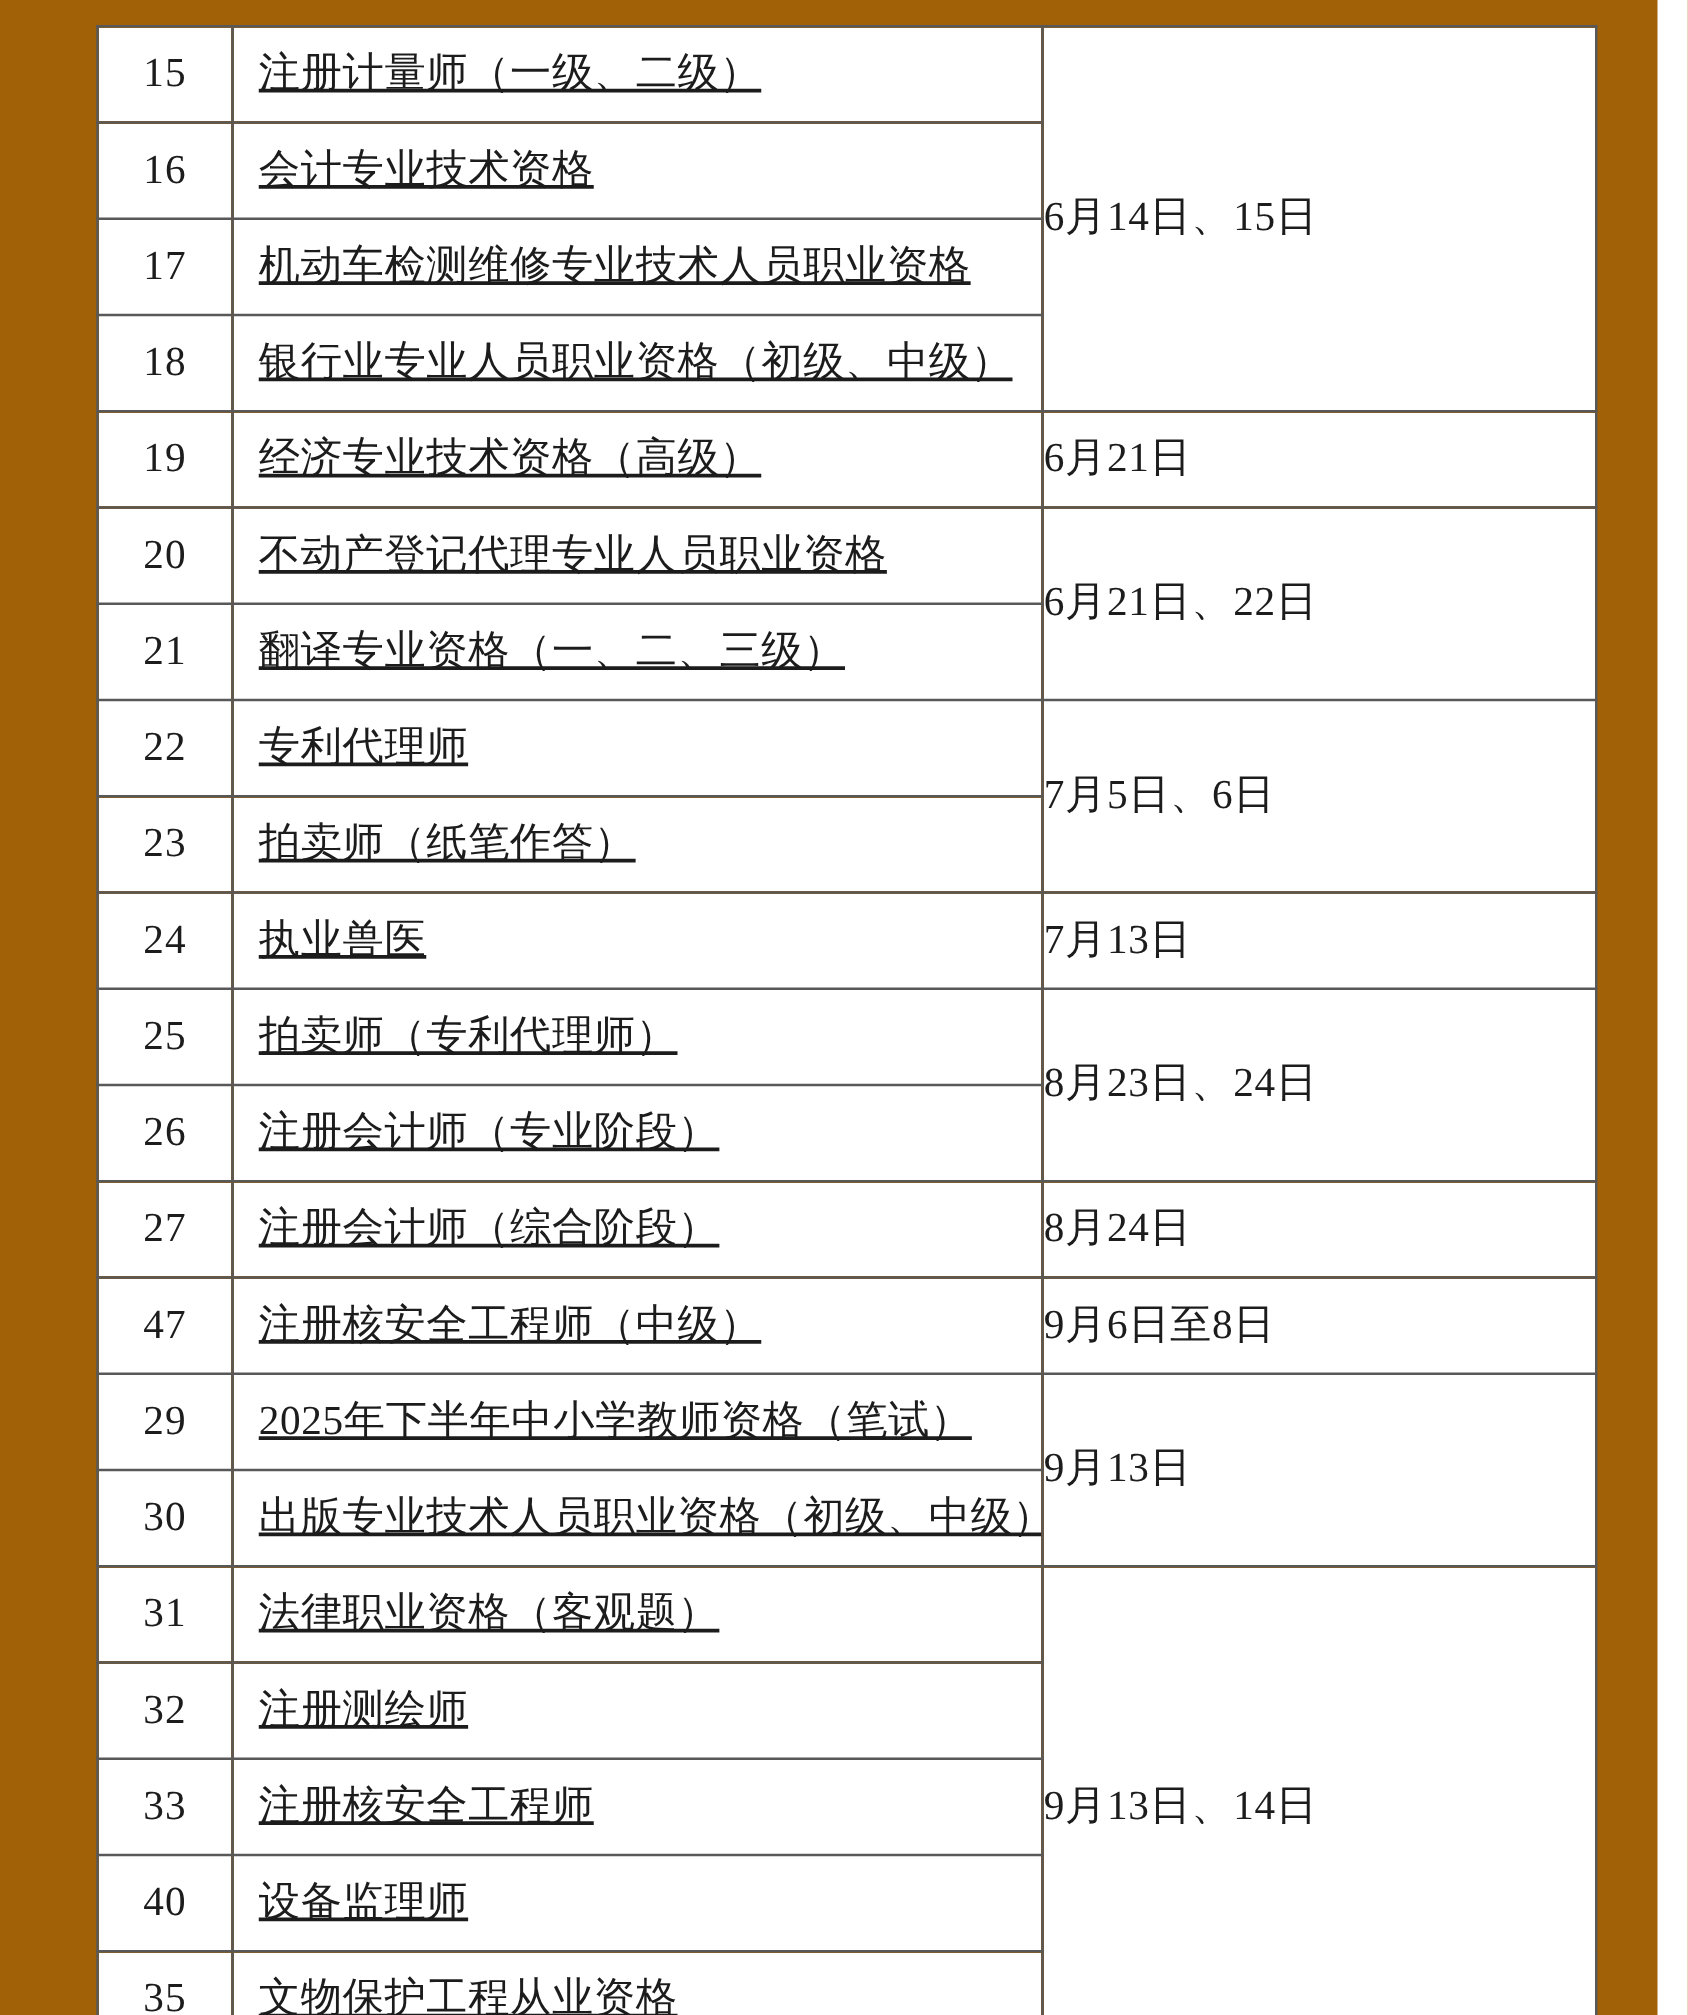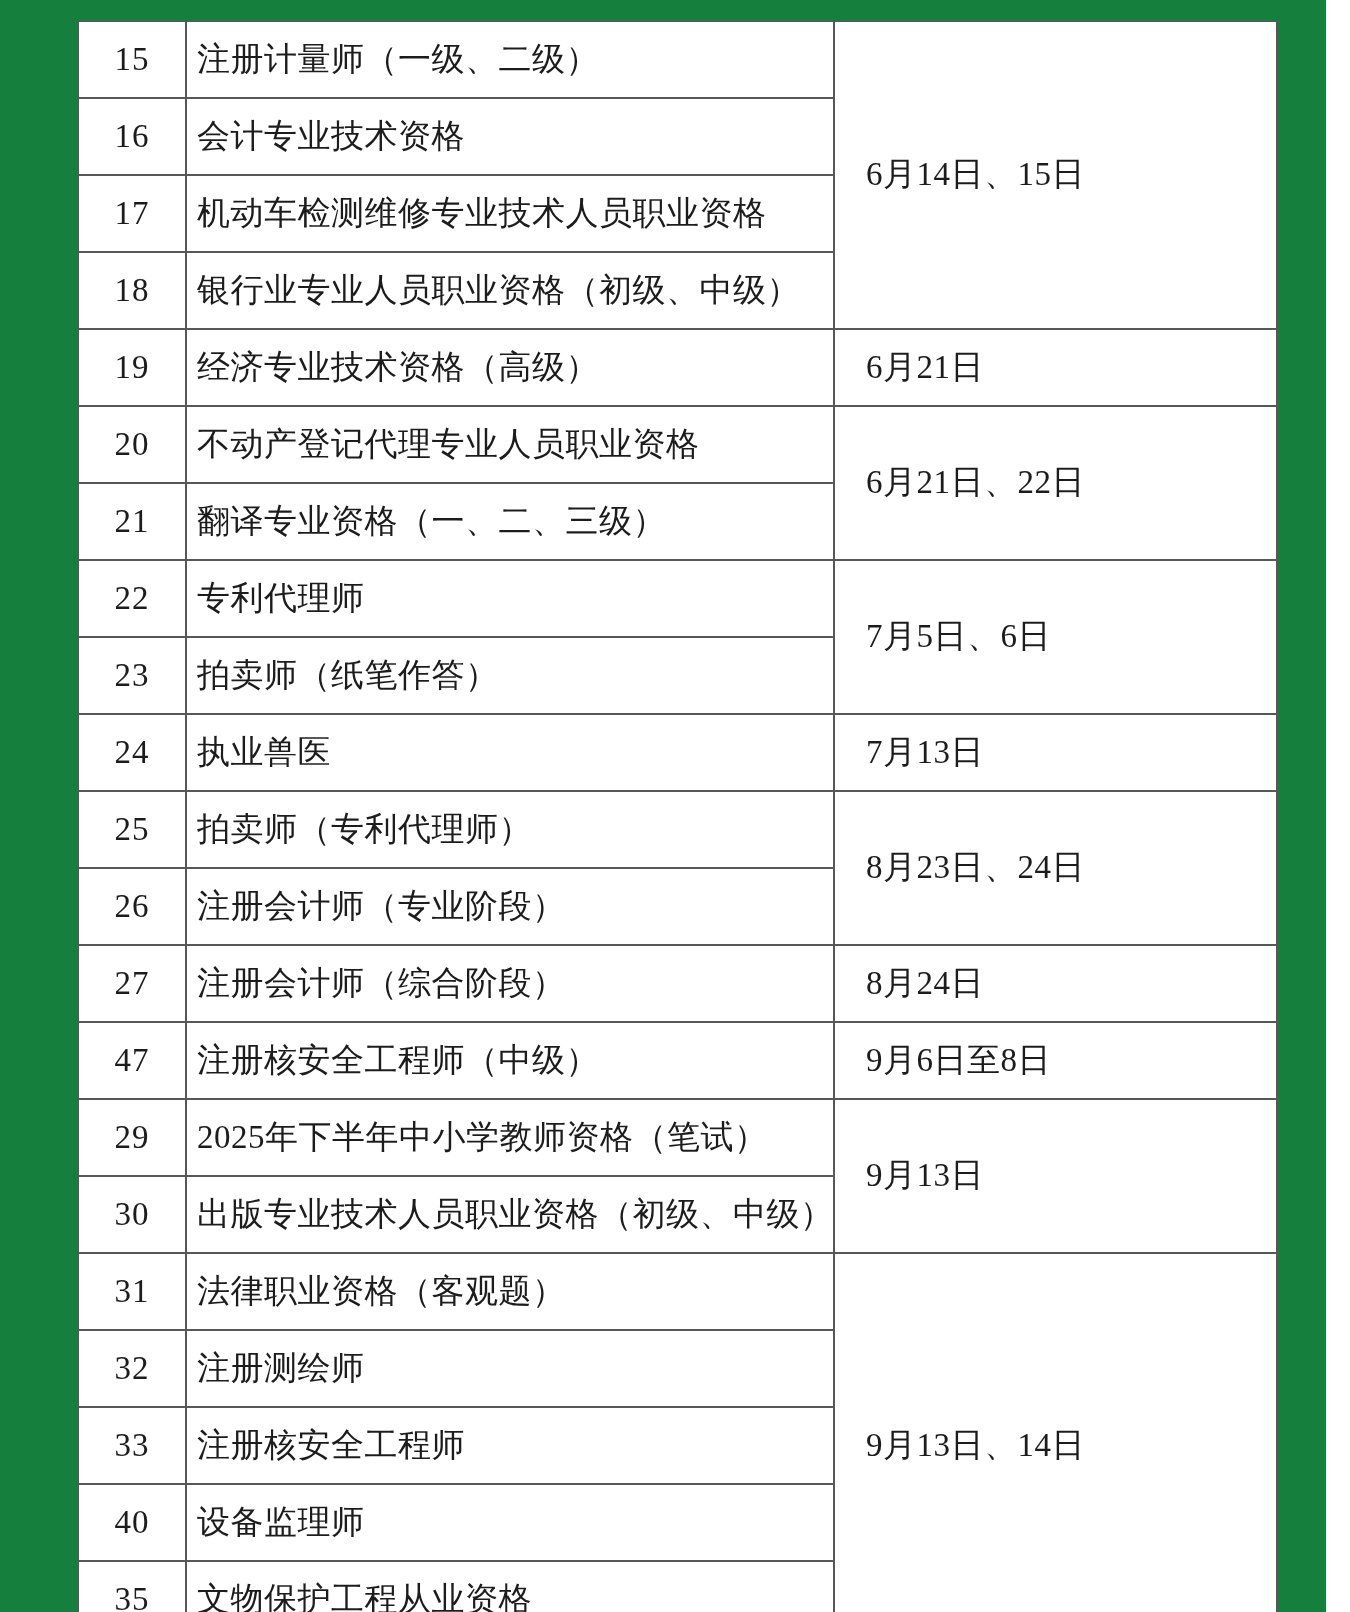--- a/index.html
+++ b/index.html
@@ -13,21 +13,21 @@
     position: relative;
     font-family: "Liberation Serif", "DejaVu Serif", serif;
     color: #1c1c1c;
   }
   .page {
     position: absolute;
     left: 0;
     top: 0;
     width: 1326px;
     height: 1612px;
-    background: #15803d;
+    background: #a16207;
   }
   table.schedule {
     position: absolute;
     left: 77px;
     top: 20px;
     width: 1199px;
     border-collapse: collapse;
     table-layout: fixed;
   }
   table.schedule col.c-no   { width: 108px; }
@@ -43,26 +43,27 @@
     overflow: hidden;
     white-space: nowrap;
   }
   table.schedule { border: 2px solid #474747; }
   td.no {
     text-align: center;
     letter-spacing: 1px;
   }
   td.name {
     text-align: left;
-    padding-left: 10px;
+    padding-left: 20px;
     letter-spacing: 0.5px;
+    text-decoration: underline;
   }
   td.date {
     text-align: left;
-    padding-left: 31px;
+    padding-left: 0;
     letter-spacing: 0.5px;
     margin-top: 24px;
   }
 </style>
 </head>
 <body>
 
 <div class="page">
   <table class="schedule">
     <colgroup>

